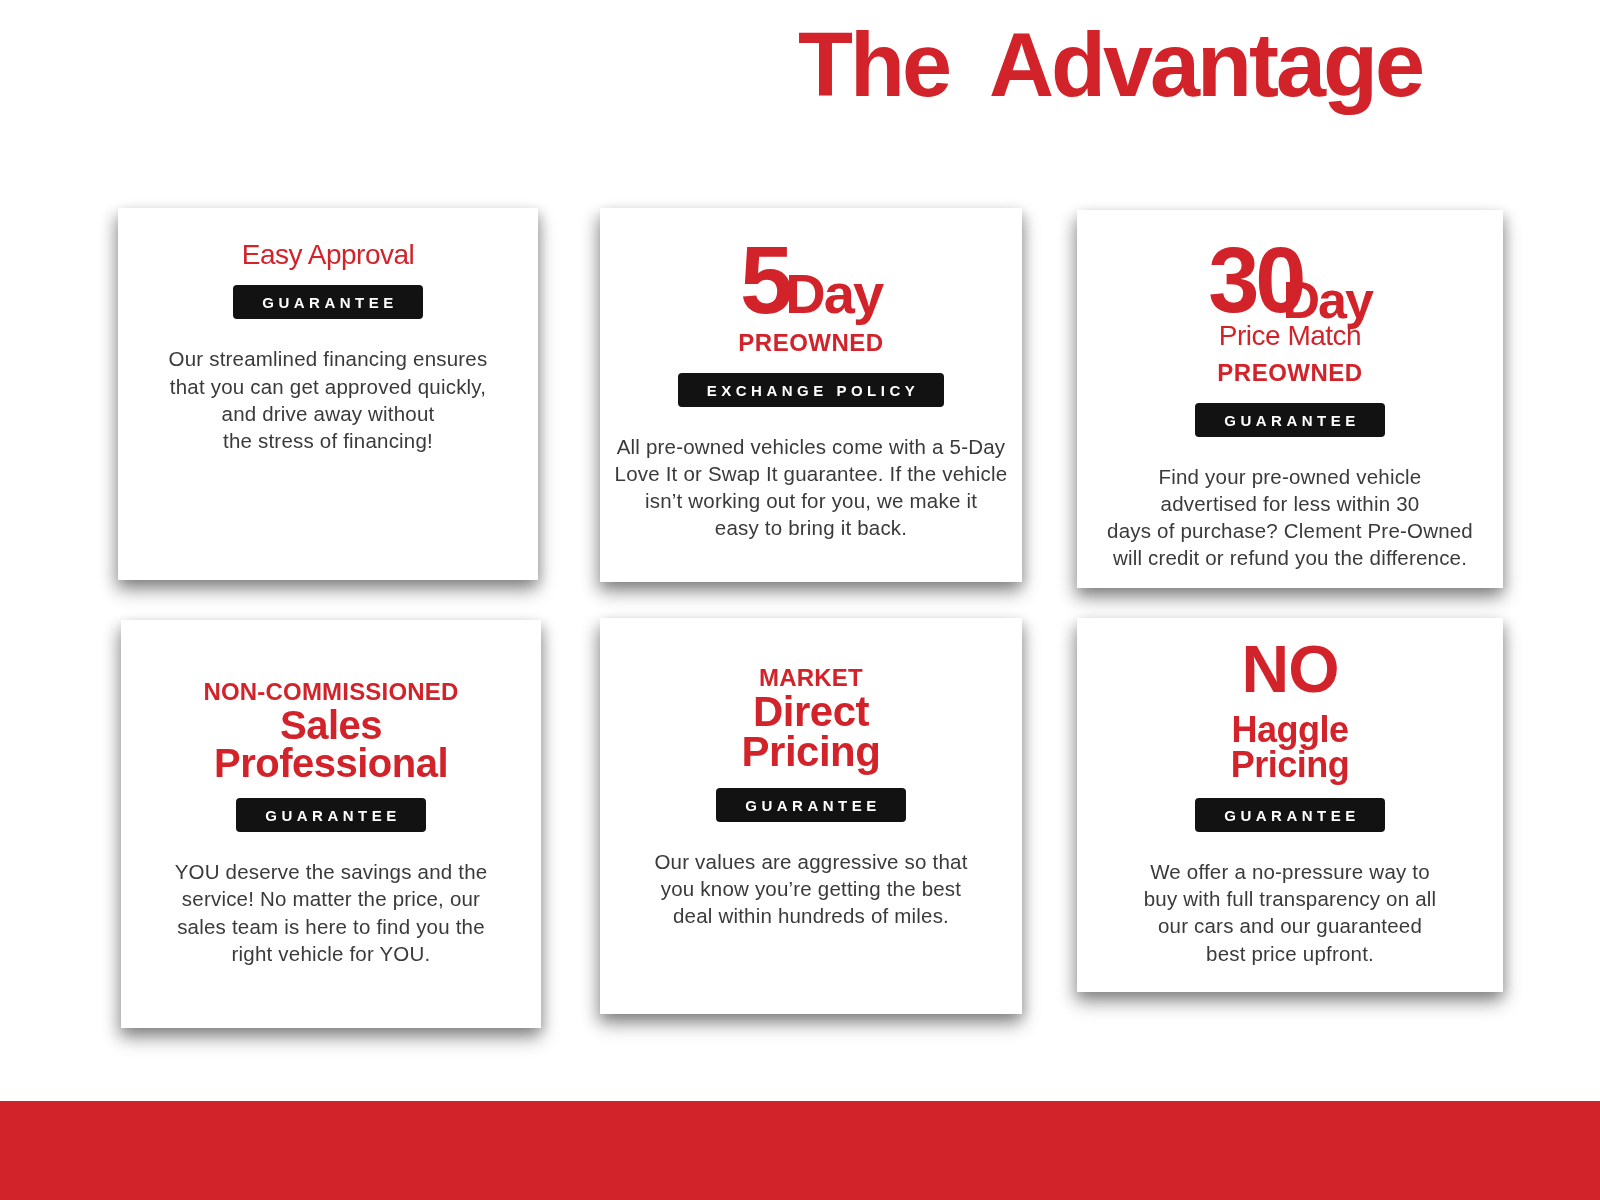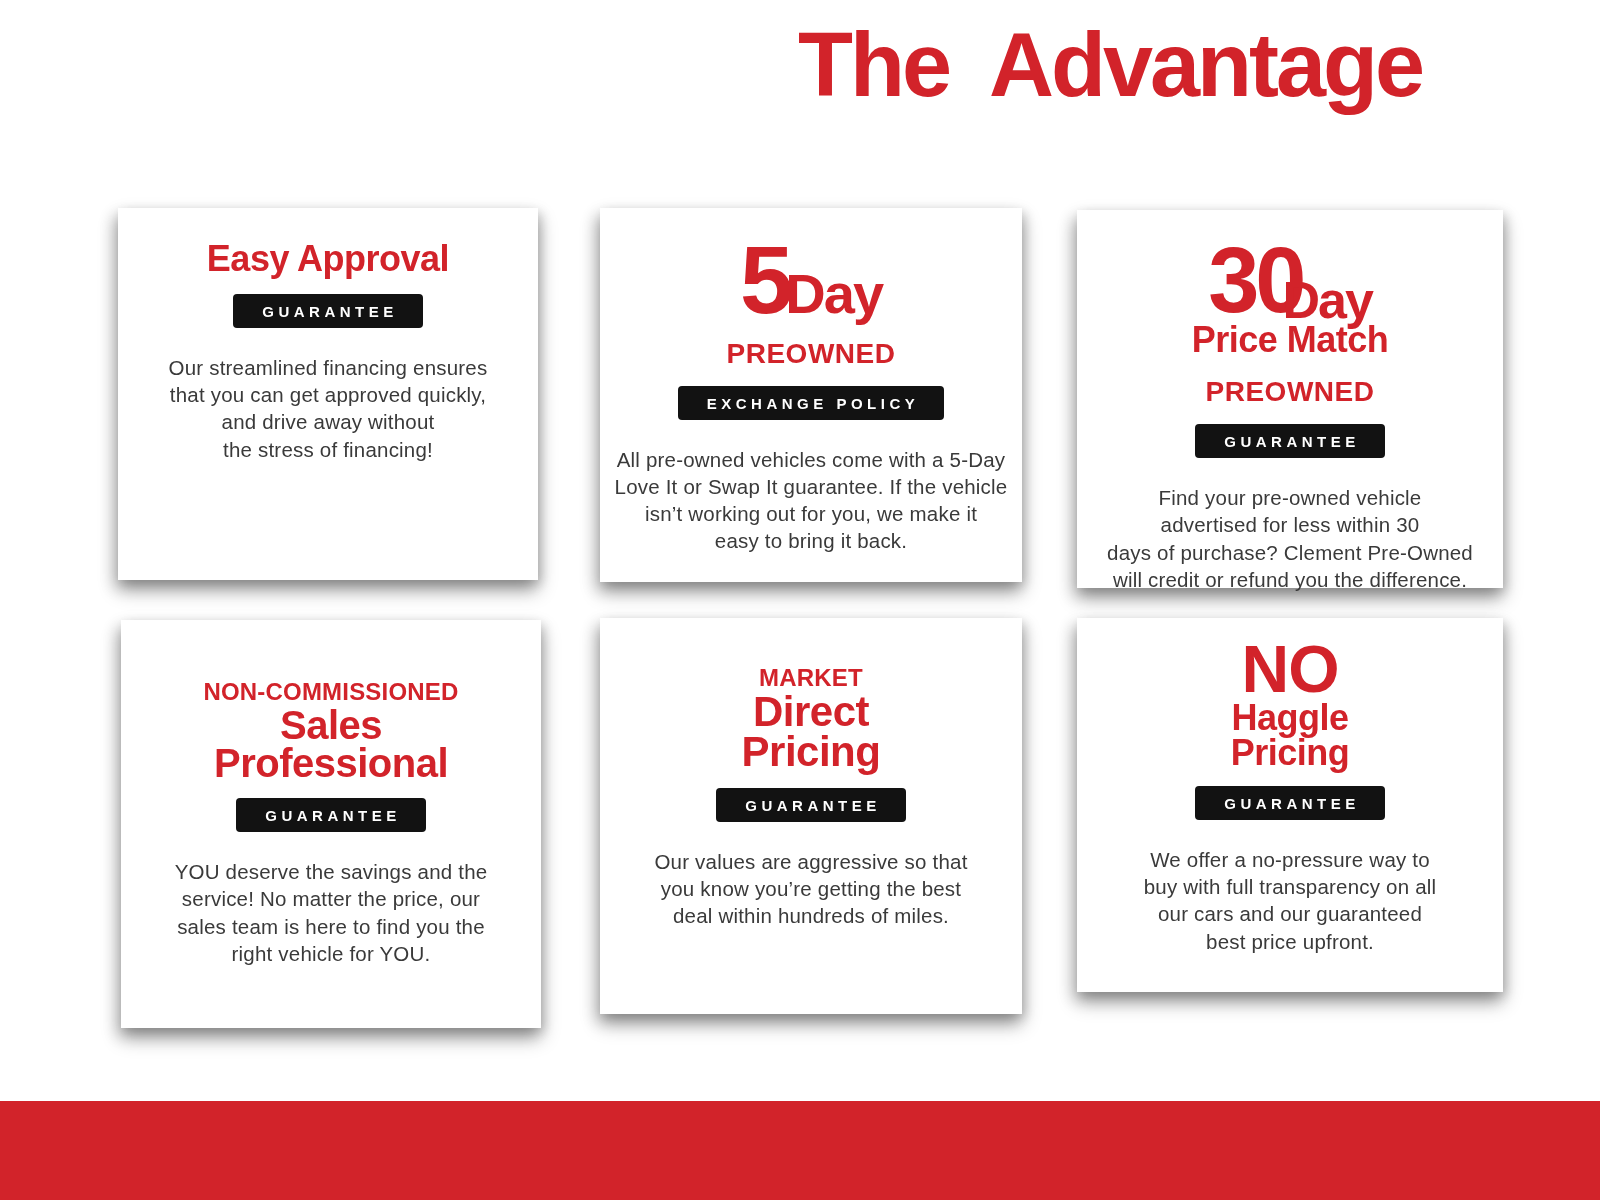--- a/index.html
+++ b/index.html
@@ -28,27 +28,27 @@
   .c5{left:600px;top:618px;width:422px;height:350px;padding-top:46px;}
   .c6{left:1077px;top:618px;width:426px;height:350px;padding-top:24px;}
   .headline{color:var(--accent);font-weight:700;line-height:0.84;}
   .big{font-size:100px;letter-spacing:-4px;}
   .c2 .big{font-size:96px;}
   .c3 .big{font-size:92px;}
   .c6 .big{font-size:66px;letter-spacing:-1px;}
   .sfx-pct{font-size:56px;letter-spacing:0;margin-left:-14px;position:relative;top:2px;}
   .sfx-day{font-size:56px;letter-spacing:-2px;margin-left:-4px;}
   .c3 .sfx-day{font-size:52px;margin-left:-20px;position:relative;top:6px;}
-  .subtitle{color:var(--accent);font-weight:700;font-size:36px;line-height:1.05;letter-spacing:-0.5px;margin-top:2px;}
-  .kicker{color:var(--accent);font-weight:700;font-size:28px;letter-spacing:0.5px;margin-top:17px;}
+  .subtitle{color:var(--accent);font-weight:400;font-size:28px;line-height:1.05;letter-spacing:-0.5px;margin-top:2px;}
+  .kicker{color:var(--accent);font-weight:700;font-size:24px;letter-spacing:0.5px;margin-top:8px;}
   .eyebrow{color:var(--accent);font-weight:700;font-size:24px;letter-spacing:0.2px;}
   .big-lines{color:var(--accent);font-weight:700;line-height:0.95;letter-spacing:-0.5px;}
   .c4 .big-lines{font-size:40px;}
   .c5 .big-lines{font-size:42px;}
-  .c6 .big-lines{font-size:36px;margin-top:4px;}
+  .c6 .big-lines{font-size:36px;margin-top:16px;}
   .badge{
     display:inline-block;background:var(--badge-bg);color:#ffffff;
     font-weight:700;font-size:15px;letter-spacing:4.5px;
     padding:9px 25px 8px 29px;border-radius:4px;margin-top:16px;
   }
   .body{
     margin:26px auto 0;color:var(--body-color);
     font-size:20.5px;line-height:1.33;letter-spacing:0.2px;white-space:pre-line;
   }
   .footer-bar{position:absolute;left:0;top:1101px;width:1600px;height:99px;background:var(--accent);}

